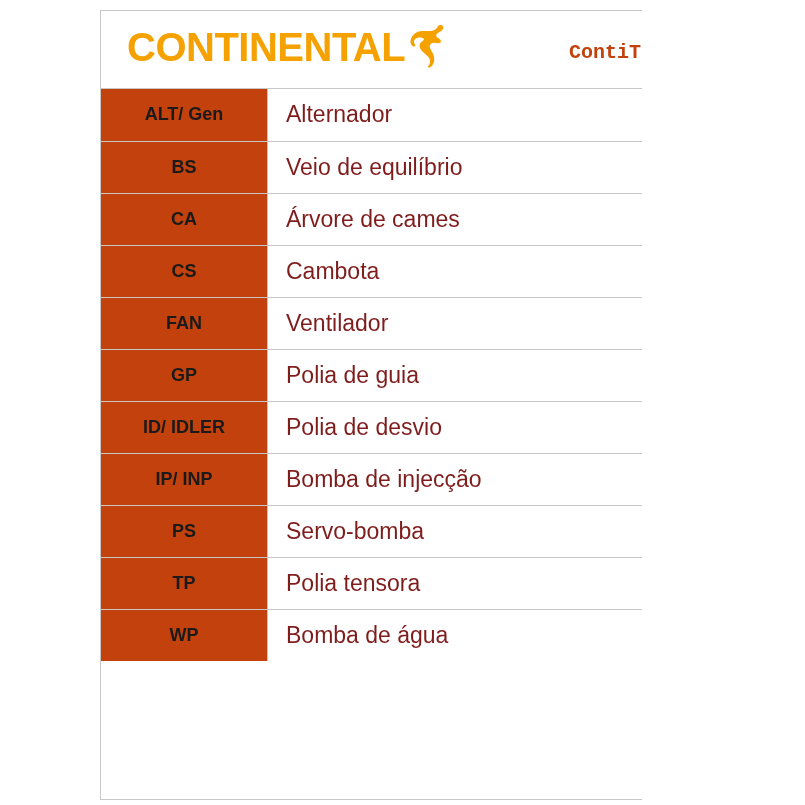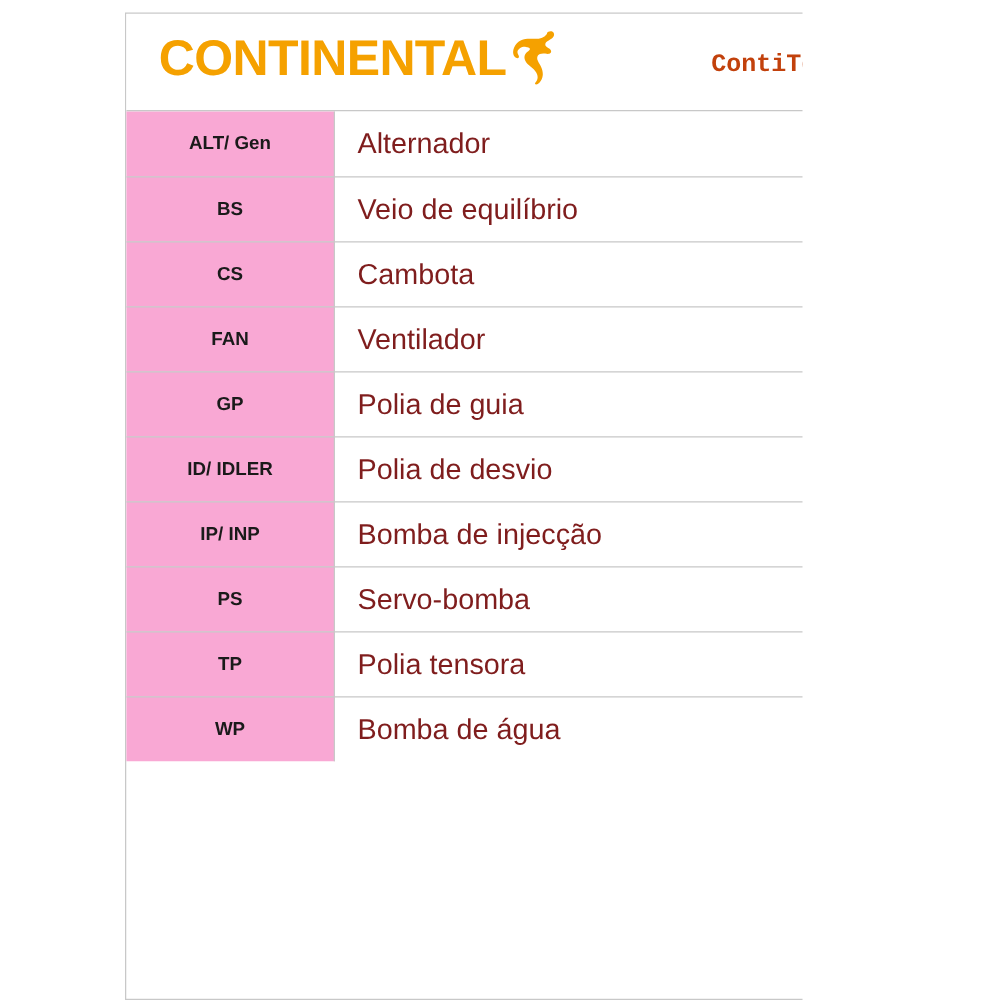--- a/index.html
+++ b/index.html
@@ -88,24 +88,24 @@
   }
 
   .table td {
     border-bottom: 1px solid #c8c8c8;
     vertical-align: middle;
     padding: 0;
   }
 
   .col-code {
     width: 166px;
-    background: #f9a8d4;
+    background: #c2410c;
     border-right: 1px solid #c8c8c8;
     text-align: center;
-    font-size: 15px;
+    font-size: 18px;
     font-weight: bold;
     color: #1a1a1a;
     white-space: nowrap;
   }
 
   .col-desc {
     background: #ffffff;
     padding-left: 18px !important;
     font-size: 23px;
     color: #7f1d1d;
@@ -136,20 +136,24 @@
       <tbody>
         <tr>
           <td class="col-code">ALT/ Gen</td>
           <td class="col-desc">Alternador</td>
         </tr>
         <tr>
           <td class="col-code">BS</td>
           <td class="col-desc">Veio de equilíbrio</td>
         </tr>
         <tr>
+          <td class="col-code">CA</td>
+          <td class="col-desc">Árvore de cames</td>
+        </tr>
+        <tr>
           <td class="col-code">CS</td>
           <td class="col-desc">Cambota</td>
         </tr>
         <tr>
           <td class="col-code">FAN</td>
           <td class="col-desc">Ventilador</td>
         </tr>
         <tr>
           <td class="col-code">GP</td>
           <td class="col-desc">Polia de guia</td>

